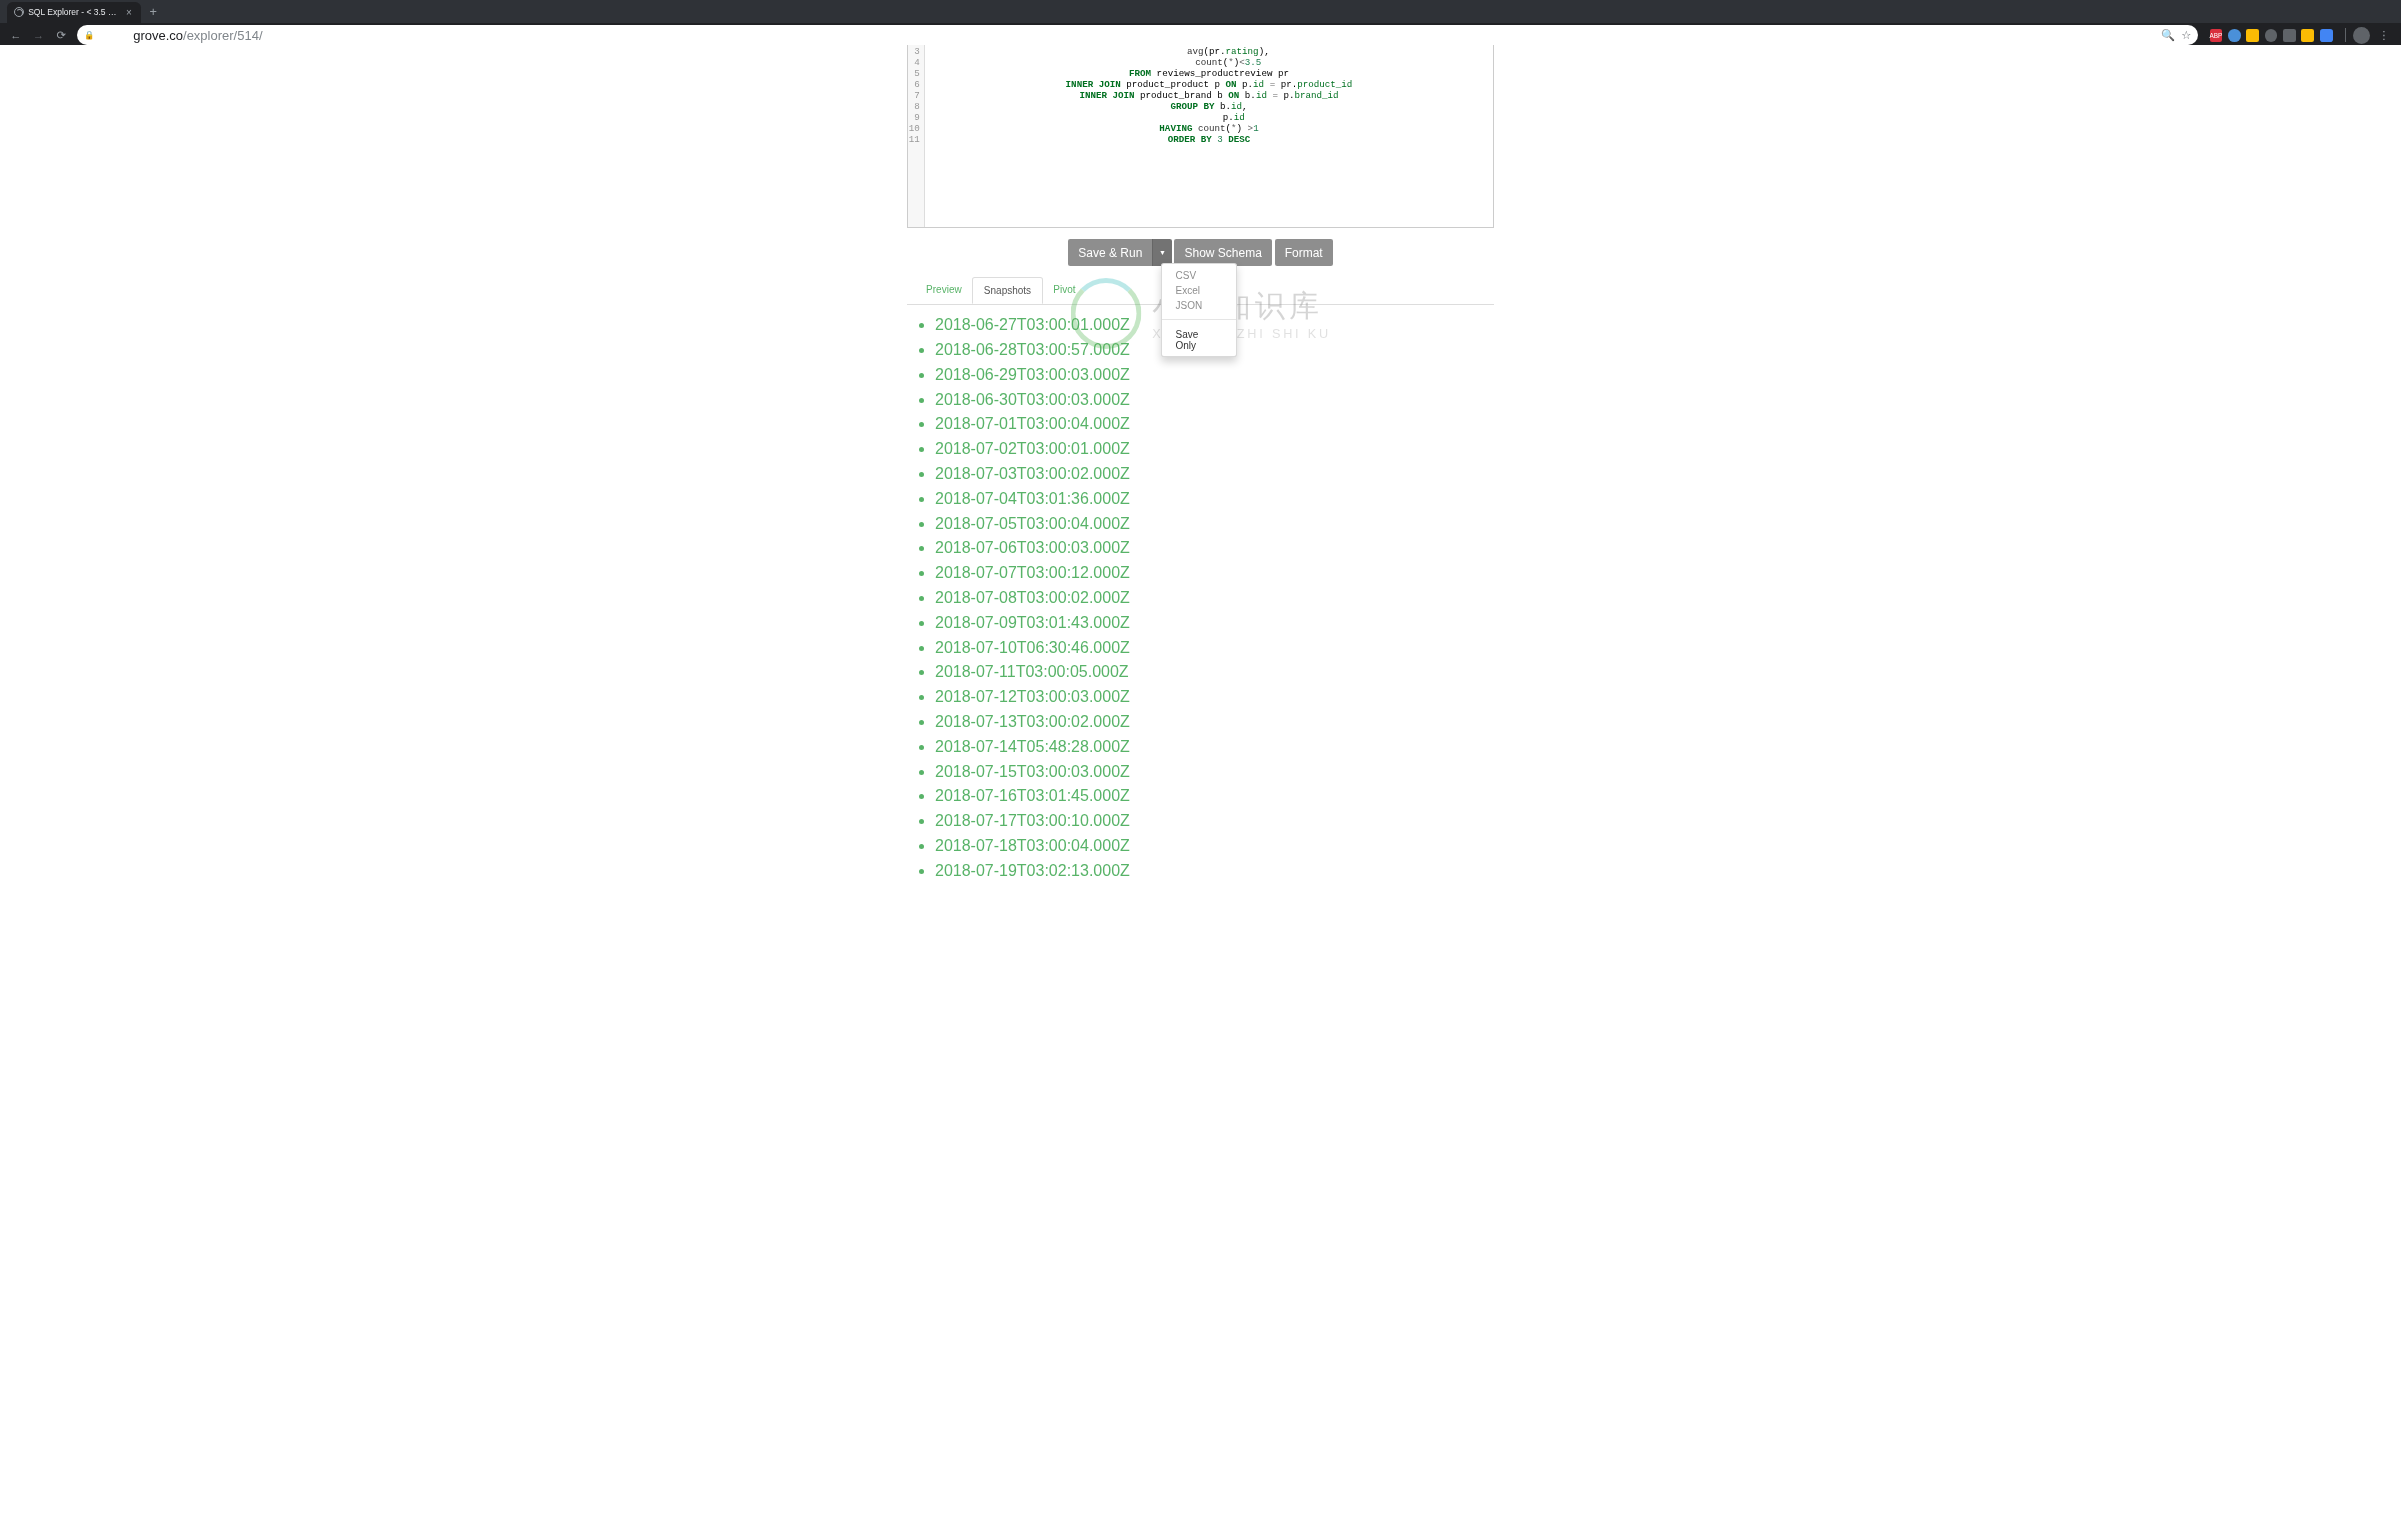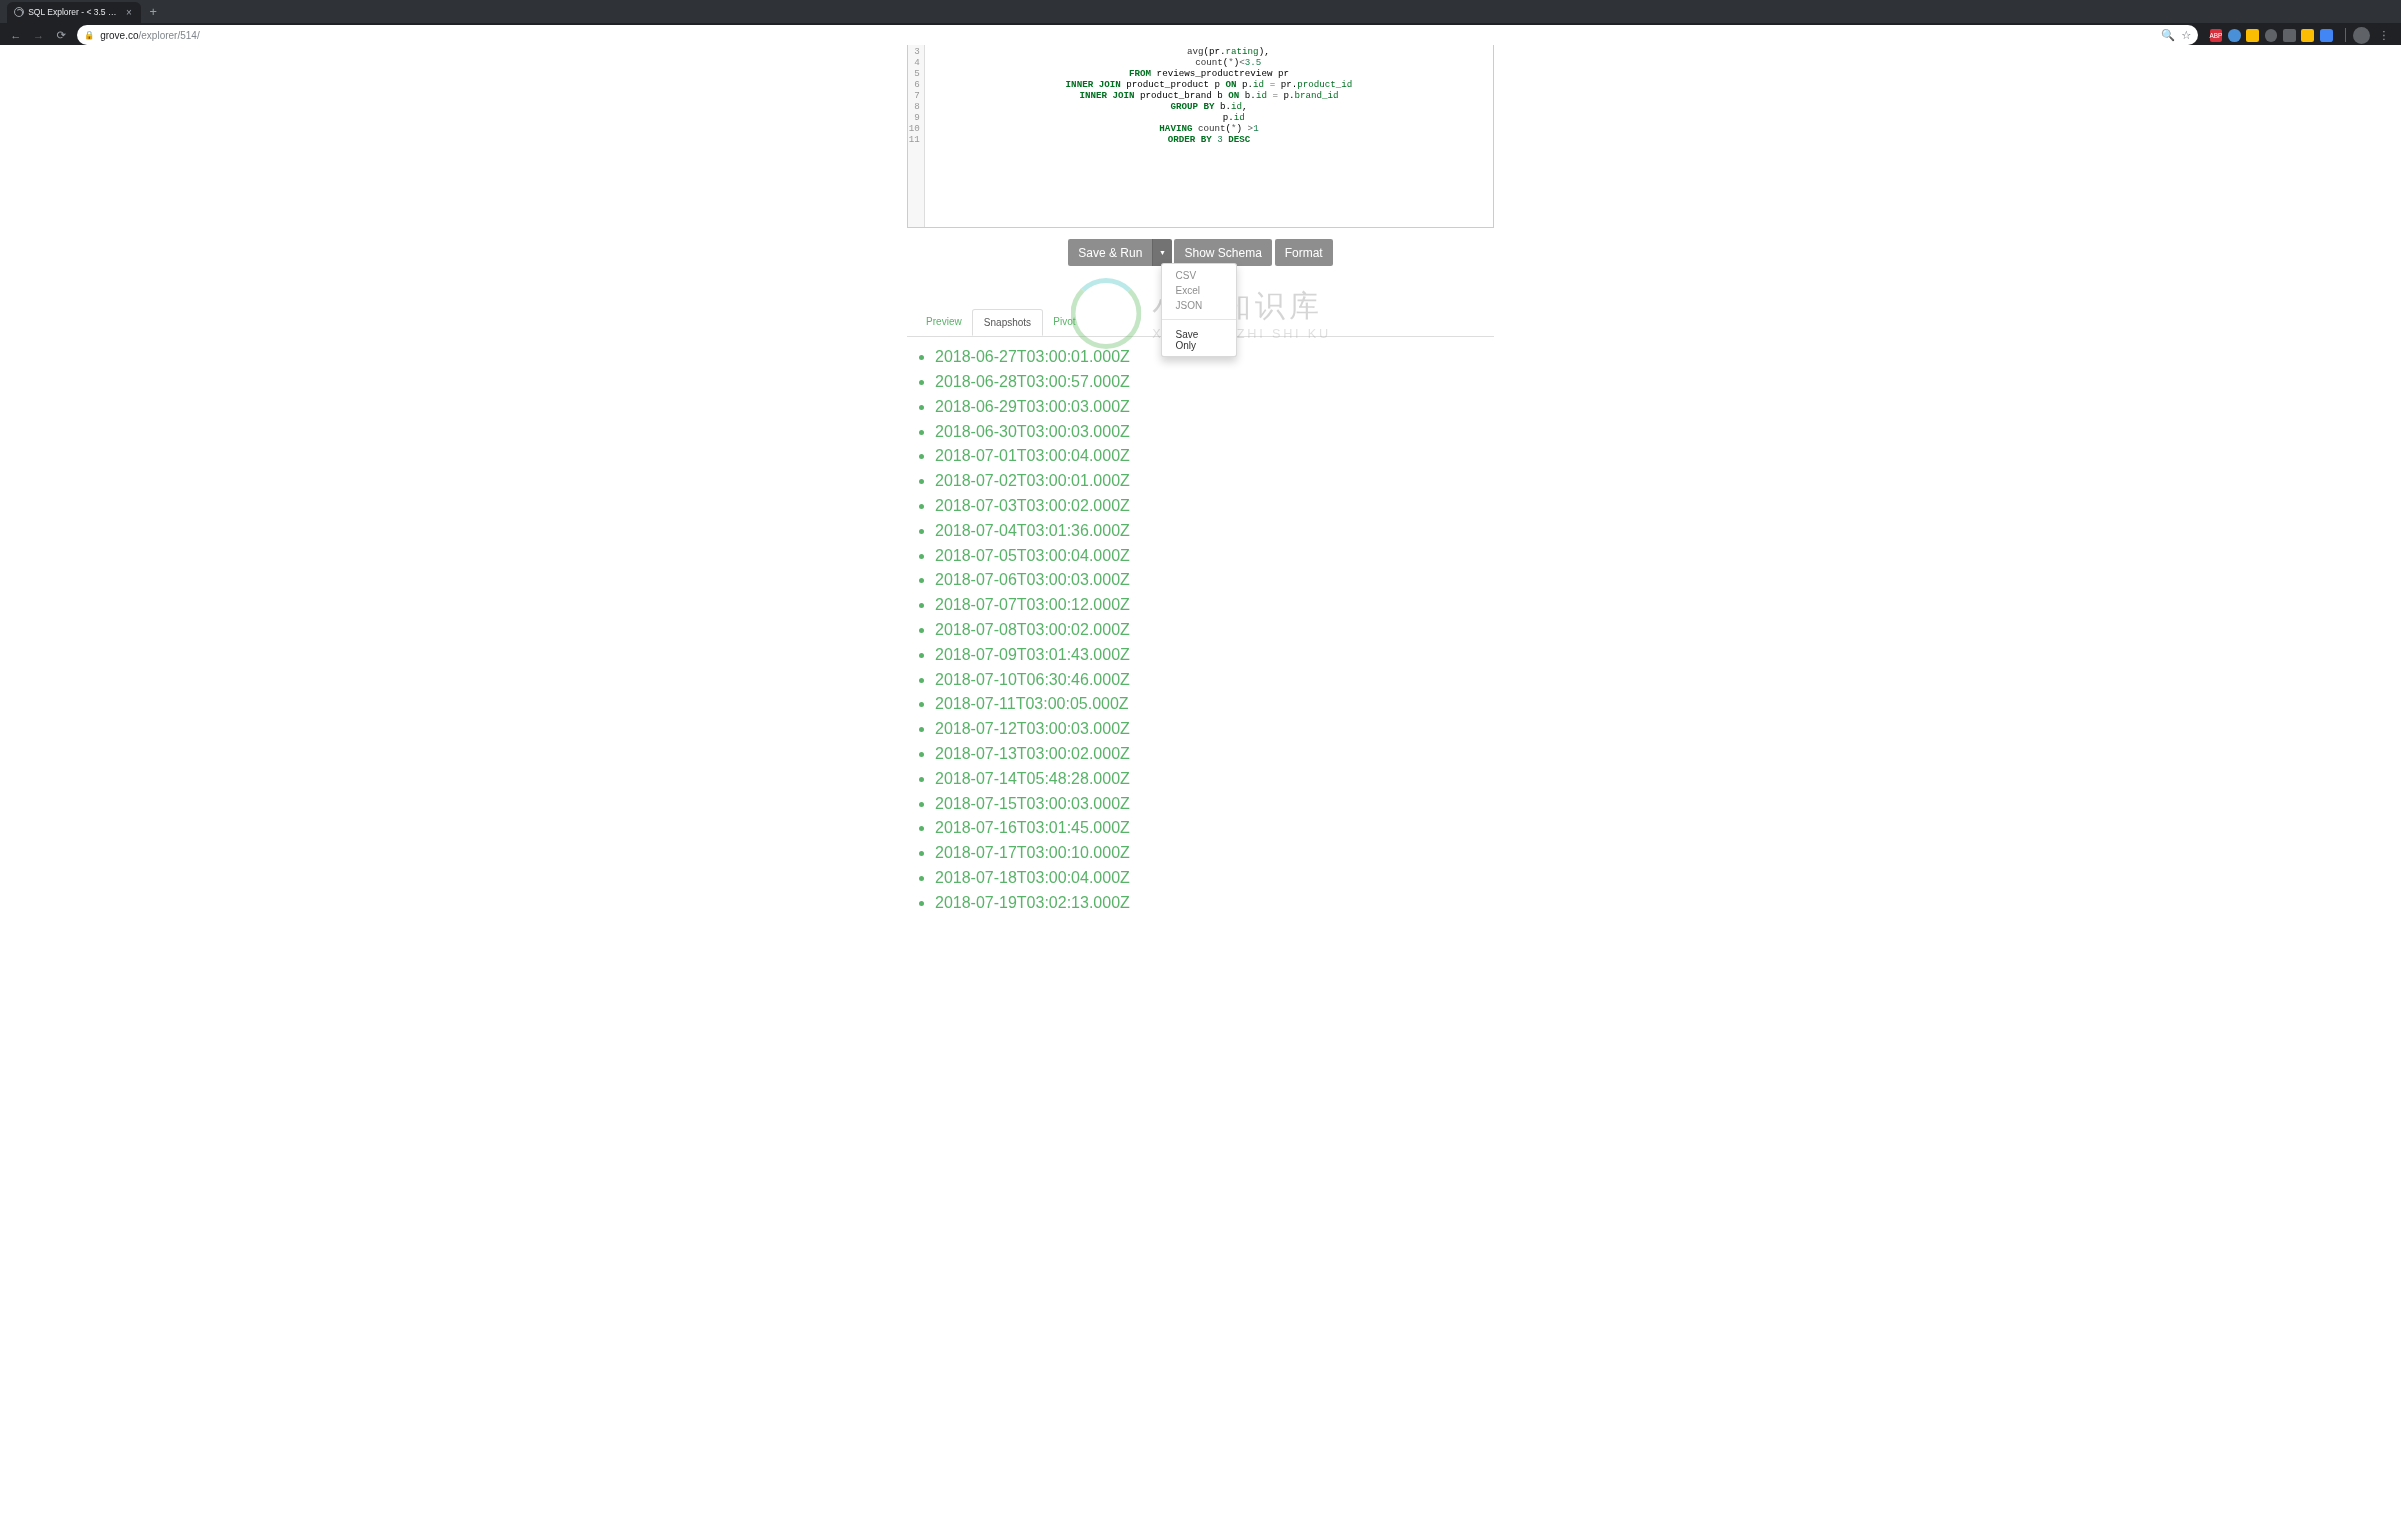--- a/index.html
+++ b/index.html
@@ -12,21 +12,21 @@
 .tab-favicon { width: 10px; height: 10px; border: 1.1px solid #9aa0a6; border-radius: 50%; display:flex; align-items:center; justify-content:center; flex-shrink:0; }
 .tab-favicon::after { content:""; width:5px; height:5px; border:1.1px solid #9aa0a6; border-radius:50%; border-left-color:transparent; border-bottom-color:transparent; }
 .tab-title { flex: 1; white-space: nowrap; overflow: hidden; text-overflow: ellipsis; }
 .tab-close { width: 10px; height: 10px; display: flex; align-items: center; justify-content: center; color: #9aa0a6; font-size: 10px; }
 .new-tab { color: #9aa0a6; font-size: 12.7px; padding: 0 8.5px; height: 21px; display: flex; align-items: center; }
 .nav-bar { background: #202124; height: 25.5px; display: flex; align-items: center; padding: 0 5.7px; gap: 2.8px; }
 .nav-btn { width: 20px; height: 20px; display: flex; align-items: center; justify-content: center; color: #9aa0a6; font-size: 11.3px; border-radius: 50%; }
 .nav-btn.disabled { color: #5f6368; }
 .url-bar { flex: 1; background: #fff; border-radius: 10px; height: 20px; display: flex; align-items: center; padding: 0 7px; gap: 5.7px; margin: 0 2.8px; }
 .lock-icon { color: #5f6368; font-size: 8.5px; }
-.url-text { font-size: 10px; color: #202124; flex: 1; }
+.url-text { font-size: 13px; color: #202124; flex: 1; margin-left: 33px; }
 .url-text .faded { color: #80868b; }
 .url-actions { display: flex; gap: 5.7px; align-items: center; color: #5f6368; }
 .ext-icons { display: flex; gap: 5.7px; align-items: center; padding: 0 5.7px; }
 .ext-icon { width: 12.7px; height: 12.7px; border-radius: 2.1px; display: flex; align-items: center; justify-content: center; font-size: 6.4px; color: #fff; }
 .avatar { width: 17px; height: 17px; border-radius: 50%; background: #5f6368; }
 .menu-dots { color: #9aa0a6; padding: 0 5.7px; font-size: 11.3px; }
 
 
 .page { background: #fff; min-height: calc(100vh - 45px); padding: 0; }
 .container { max-width: 587px; margin: 0 auto; background: #fff; position: relative; }
@@ -49,21 +49,21 @@
 .btn-group { display: flex; }
 .btn-group .btn:first-child { border-radius: 2.1px 0 0 2.1px; }
 .btn-caret { background: #737373; color: #fff; border: none; padding: 6.4px 5.7px; border-radius: 0 2.1px 2.1px 0; cursor: pointer; font-size: 7px; border-left: 0.7px solid #666; }
 
 
 .dropdown { position: absolute; top: 35px; left: 50%; transform: translateX(-40px); background: #fff; border: 0.7px solid rgba(0,0,0,.15); border-radius: 2.8px; box-shadow: 0 4.2px 8.5px rgba(0,0,0,.175); width: 76px; z-index: 100; padding: 3.5px 0; }
 .dropdown-item { padding: 2.1px 14px; font-size: 10px; color: #8e8e8e; cursor: pointer; }
 .dropdown-divider { height: 0.7px; background: #e5e5e5; margin: 6.4px 0; }
 
 
-.tabs { display: flex; border-bottom: 0.7px solid #ddd; padding: 0 8.5px; margin-top: 32px; }
+.tabs { display: flex; border-bottom: 0.7px solid #ddd; padding: 0 8.5px; }
 .tab-item { padding: 7px 10.6px; font-size: 10px; color: #58b368; cursor: pointer; }
 .tab-item.active { color: #555; border: 0.7px solid #ddd; border-bottom-color: #fff; border-radius: 2.8px 2.8px 0 0; margin-bottom: -0.7px; background: #fff; }
 
 
 .snapshots-header { background: #f5f5f5; padding: 7px 8.5px; font-size: 10.6px; }
 .snapshots-header .muted { font-size: 9.2px; color: #444; }
 
 
 .snapshot-list { padding: 8.5px 8.5px 8.5px 28px; }
 .snapshot-list li { color: #58b368; font-size: 16px; line-height: 1.55; list-style: disc; }

